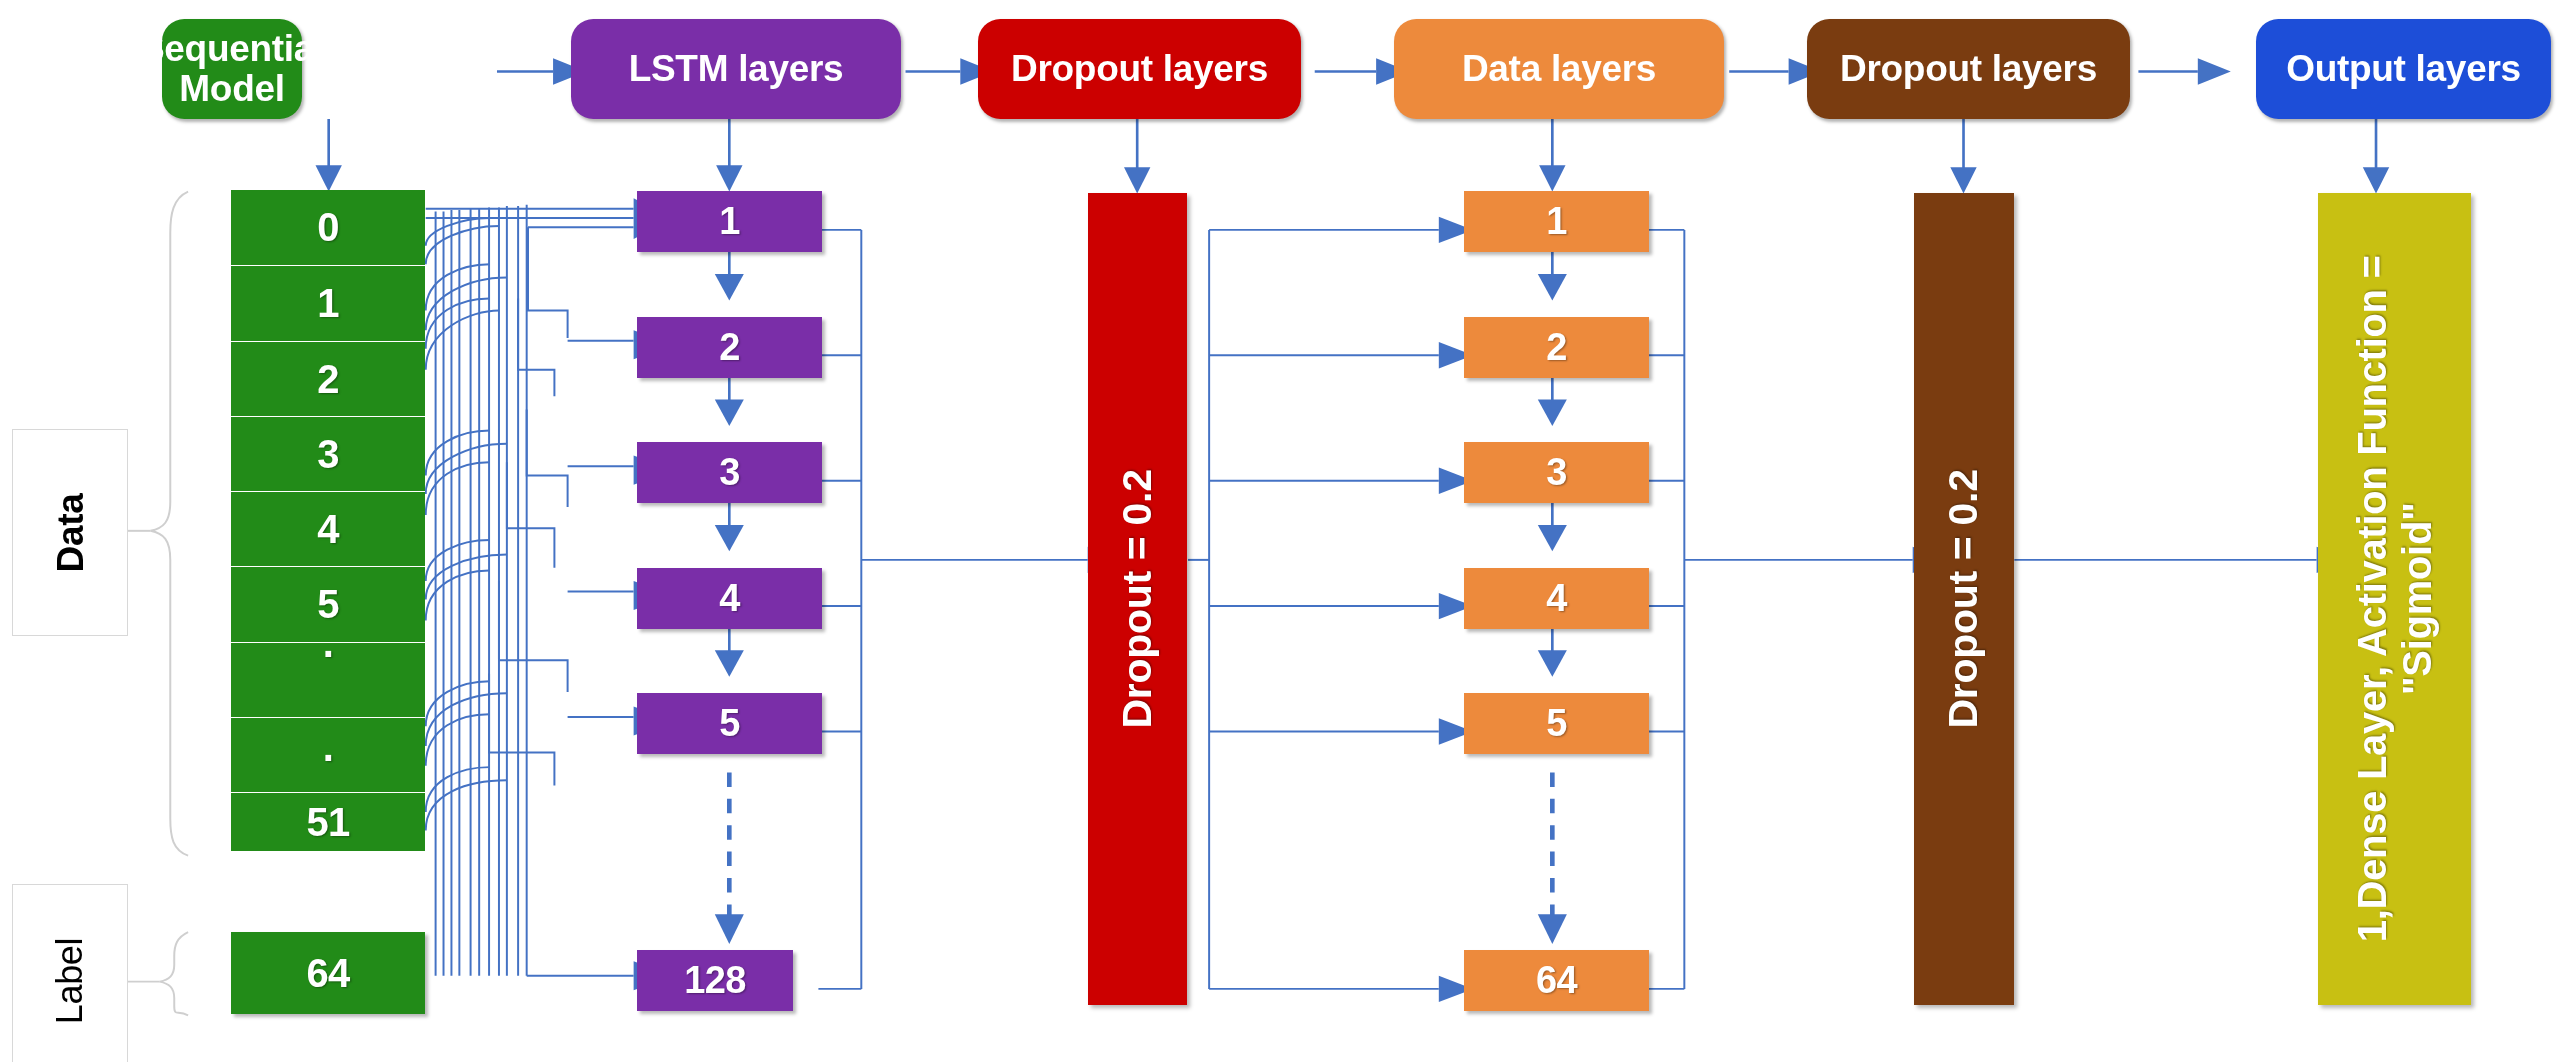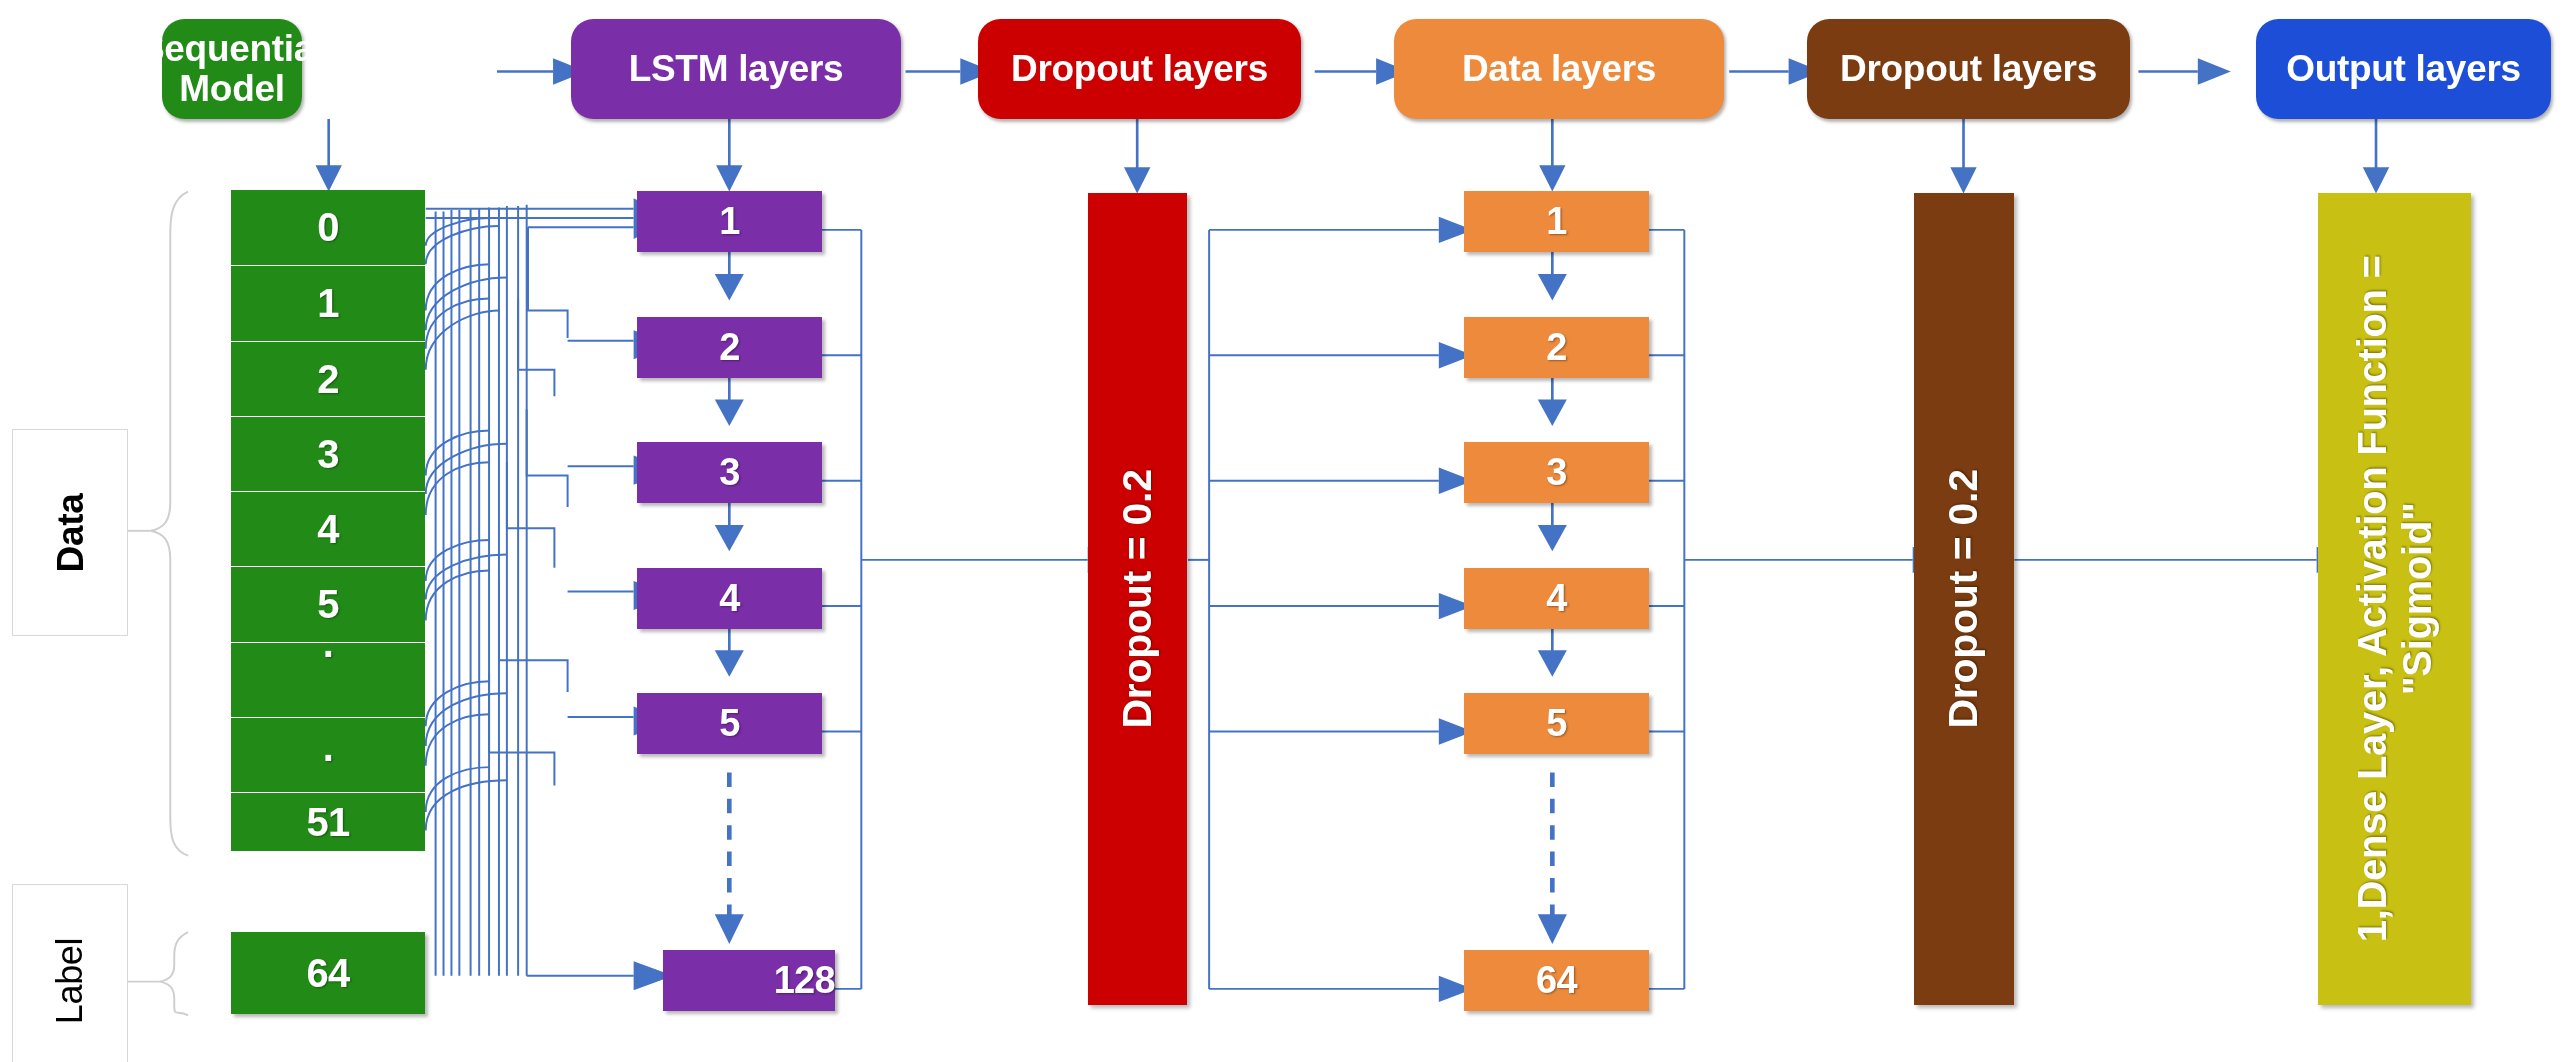--- a/index.html
+++ b/index.html
@@ -301,21 +301,21 @@
   </div>
   <div class="cell barcell" style="left:637px;top:442px;width:185px;height:61px;font-size:38px;background:#7A2EA8;">
     <span>3</span>
   </div>
   <div class="cell barcell" style="left:637px;top:568px;width:185px;height:61px;font-size:38px;background:#7A2EA8;">
     <span>4</span>
   </div>
   <div class="cell barcell" style="left:637px;top:693px;width:185px;height:61px;font-size:38px;background:#7A2EA8;">
     <span>5</span>
   </div>
-  <div class="cell barcell" style="left:663px;top:950px;width:172px;height:61px;font-size:38px;background:#7A2EA8;justify-content:flex-end;">
+  <div class="cell barcell" style="left:637px;top:950px;width:156px;height:61px;font-size:38px;background:#7A2EA8;">
     <span>128</span>
   </div>
 
   <div class="vbar" style="left:1088px;top:193px;width:99px;height:812px;background:#CC0000;">
     <span class="vtxt" style="font-size:41px;">Dropout = 0.2</span>
   </div>
 
   <div class="cell barcell" style="left:1464px;top:191px;width:185px;height:61px;font-size:38px;background:#ED8A3C;">
     <span>1</span>
   </div>

